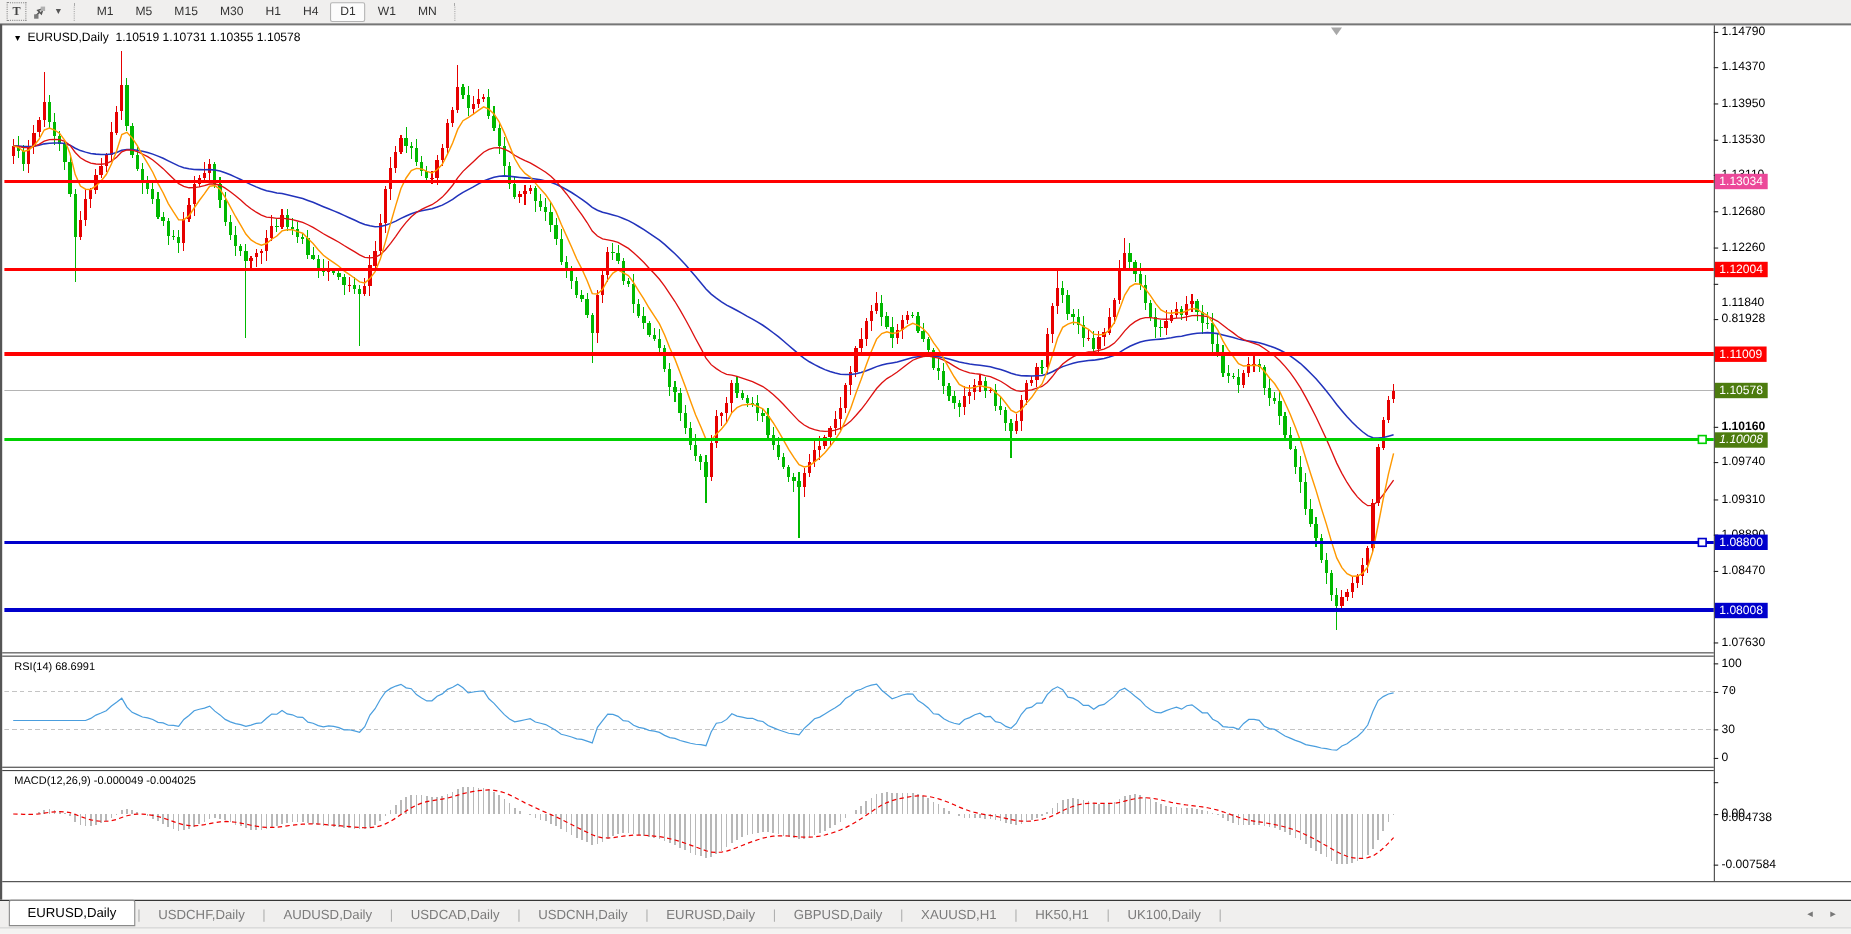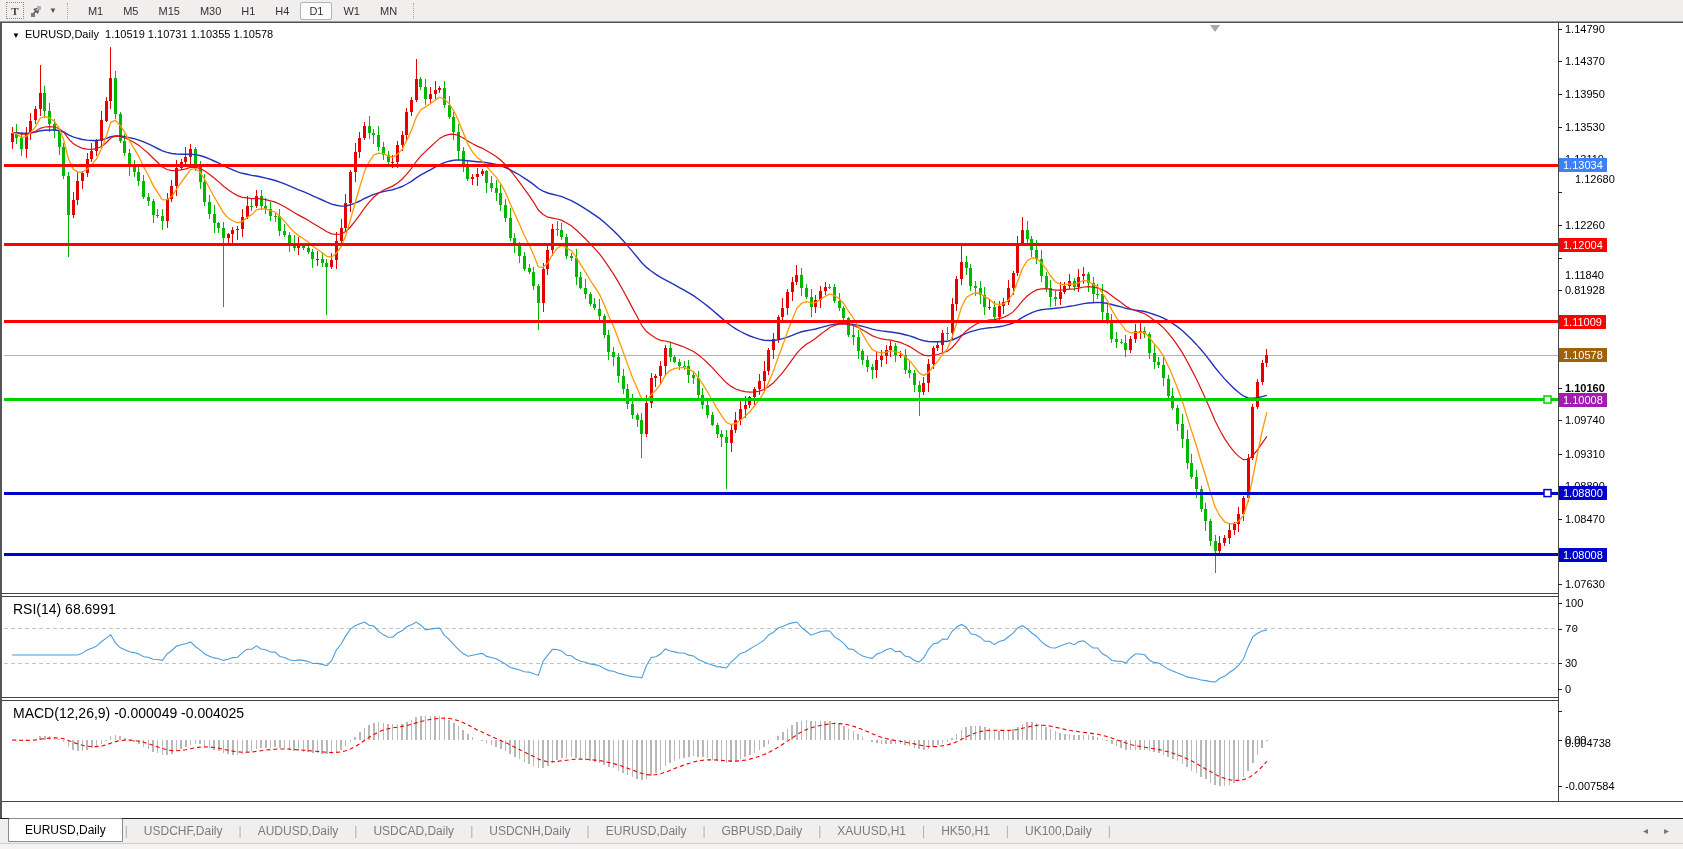--- a/index.html
+++ b/index.html
@@ -19,21 +19,21 @@
   
   .chart-window{position:absolute;left:0;top:22px;width:1683px;height:796px;background:#fff;border-left:2px solid #555;border-top:1px solid #555;}
   .chart-header{position:absolute;left:10px;top:5px;font-size:11px;color:#000;z-index:5;}
   .chart-header .tri{font-size:8px;margin-right:5px;}
   svg{position:absolute;left:2px;}
   .pane-border{position:absolute;background:#444;}
   .axis-v{position:absolute;left:1556px;top:0;width:1px;height:778px;background:#444;}
   .tick-mark{position:absolute;left:1556px;width:4px;height:1px;background:#222;}
   .tick-label{position:absolute;left:1563px;font-size:11px;color:#000;line-height:12px;}
   .hline-label{position:absolute;left:1557px;font-size:11px;line-height:14px;height:14px;padding:0 4px;color:#fff;z-index:6;}
-  .ind-label{position:absolute;left:11px;font-size:14px;color:#000;z-index:5;}
+  .ind-label{position:absolute;left:11px;font-size:10px;color:#000;z-index:5;}
   .date-label{position:absolute;top:805px;font-size:11px;color:#000;transform:translateX(-50%);white-space:nowrap;}
   .date-tick{position:absolute;top:800px;width:1px;height:4px;background:#333;}
 
   
   .tabbar{position:absolute;left:0;top:818px;width:1683px;height:25px;background:#f0efee;border-top:1px solid #222;display:flex;align-items:center;padding-left:8px;}
   .tab{font-size:12px;color:#7b7b7b;padding:3px 14px;white-space:nowrap;cursor:default;}
   .tab.active{background:#fff;color:#000;border:1px solid #8a8a8a;border-radius:2px 2px 0 0;margin-top:-2px;padding:4px 16px;}
   .tab-sep{color:#b0b0b0;font-size:12px;}
   .tab-scroll{position:absolute;right:14px;top:6px;display:flex;gap:16px;color:#777;font-size:10px;}
   .tab-scroll span{cursor:default;}
@@ -917,21 +917,21 @@
         <div class="tick-label" style="top: 0px;">1.14790</div>
         <div class="tick-mark" style="top: 38px;"></div>
         <div class="tick-label" style="top: 32px;">1.14370</div>
         <div class="tick-mark" style="top: 71px;"></div>
         <div class="tick-label" style="top: 65px;">1.13950</div>
         <div class="tick-mark" style="top: 104px;"></div>
         <div class="tick-label" style="top: 98px;">1.13530</div>
         <div class="tick-mark" style="top: 136px;"></div>
         <div class="tick-label" style="top: 130px;">1.13110</div>
         <div class="tick-mark" style="top: 169px;"></div>
-        <div class="tick-label" style="top: 150px; margin-left: 10px;">1.12680</div>
+        <div class="tick-label" style="top: 163px;">1.12680</div>
         <div class="tick-mark" style="top: 202px;"></div>
         <div class="tick-label" style="top: 196px;">1.12260</div>
         <div class="tick-mark" style="top: 235px;"></div>
         <div class="tick-label" style="top: 246px;">1.11840</div>
         <div class="tick-mark" style="top: 267px;"></div>
         <div class="tick-label" style="top: 261px;">0.81928</div>
         <div class="tick-mark" style="top: 365px;"></div>
         <div class="tick-label" style="top: 359px; font-weight: bold;">1.10160</div>
         <div class="tick-mark" style="top: 397px;"></div>
         <div class="tick-label" style="top: 391px;">1.09740</div>
@@ -950,25 +950,25 @@
         <div class="tick-mark" style="top: 640px;"></div>
         <div class="tick-label" style="top: 634px;">30</div>
         <div class="tick-mark" style="top: 666px;"></div>
         <div class="tick-label" style="top: 660px;">0</div>
         <div class="tick-mark" style="top: 688px;"></div>
         <div class="tick-label" style="top: 714px;">0.004738</div>
         <div class="tick-mark" style="top: 717px;"></div>
         <div class="tick-label" style="top: 711px;">0.00</div>
         <div class="tick-mark" style="top: 763px;"></div>
         <div class="tick-label" style="top: 757px;">-0.007584</div>
-        <div class="hline-label" style="top: 135px; background: #3b82f6;">1.13034</div>
+        <div class="hline-label" style="top: 135px; background: #ec4899;">1.13034</div>
         <div class="hline-label" style="top: 215px; background: rgb(255, 0, 0);">1.12004</div>
         <div class="hline-label" style="top: 292px; background: rgb(255, 0, 0);">1.11009</div>
-        <div class="hline-label" style="top: 325px; background: #a16207;">1.10578</div>
-        <div class="hline-label" style="top: 370px; background: #a21caf;">1.10008</div>
+        <div class="hline-label" style="top: 325px; background: #4d7c0f;">1.10578</div>
+        <div class="hline-label" style="top: 370px; background: #4d7c0f; font-style: italic;">1.10008</div>
         <div class="hline-label" style="top: 463px; background: rgb(0, 0, 204);">1.08800</div>
         <div class="hline-label" style="top: 525px; background: rgb(0, 0, 204);">1.08008</div>
       </div>
     <div id="date-axis">
         <div class="date-tick" style="left: 27px;"></div>
         <div class="date-label" style="left: 27px;">16 Feb 2019</div>
         <div class="date-tick" style="left: 90px;"></div>
         <div class="date-label" style="left: 90px;">7 Mar 2019</div>
         <div class="date-tick" style="left: 154px;"></div>
         <div class="date-label" style="left: 154px;">26 Mar 2019</div>

